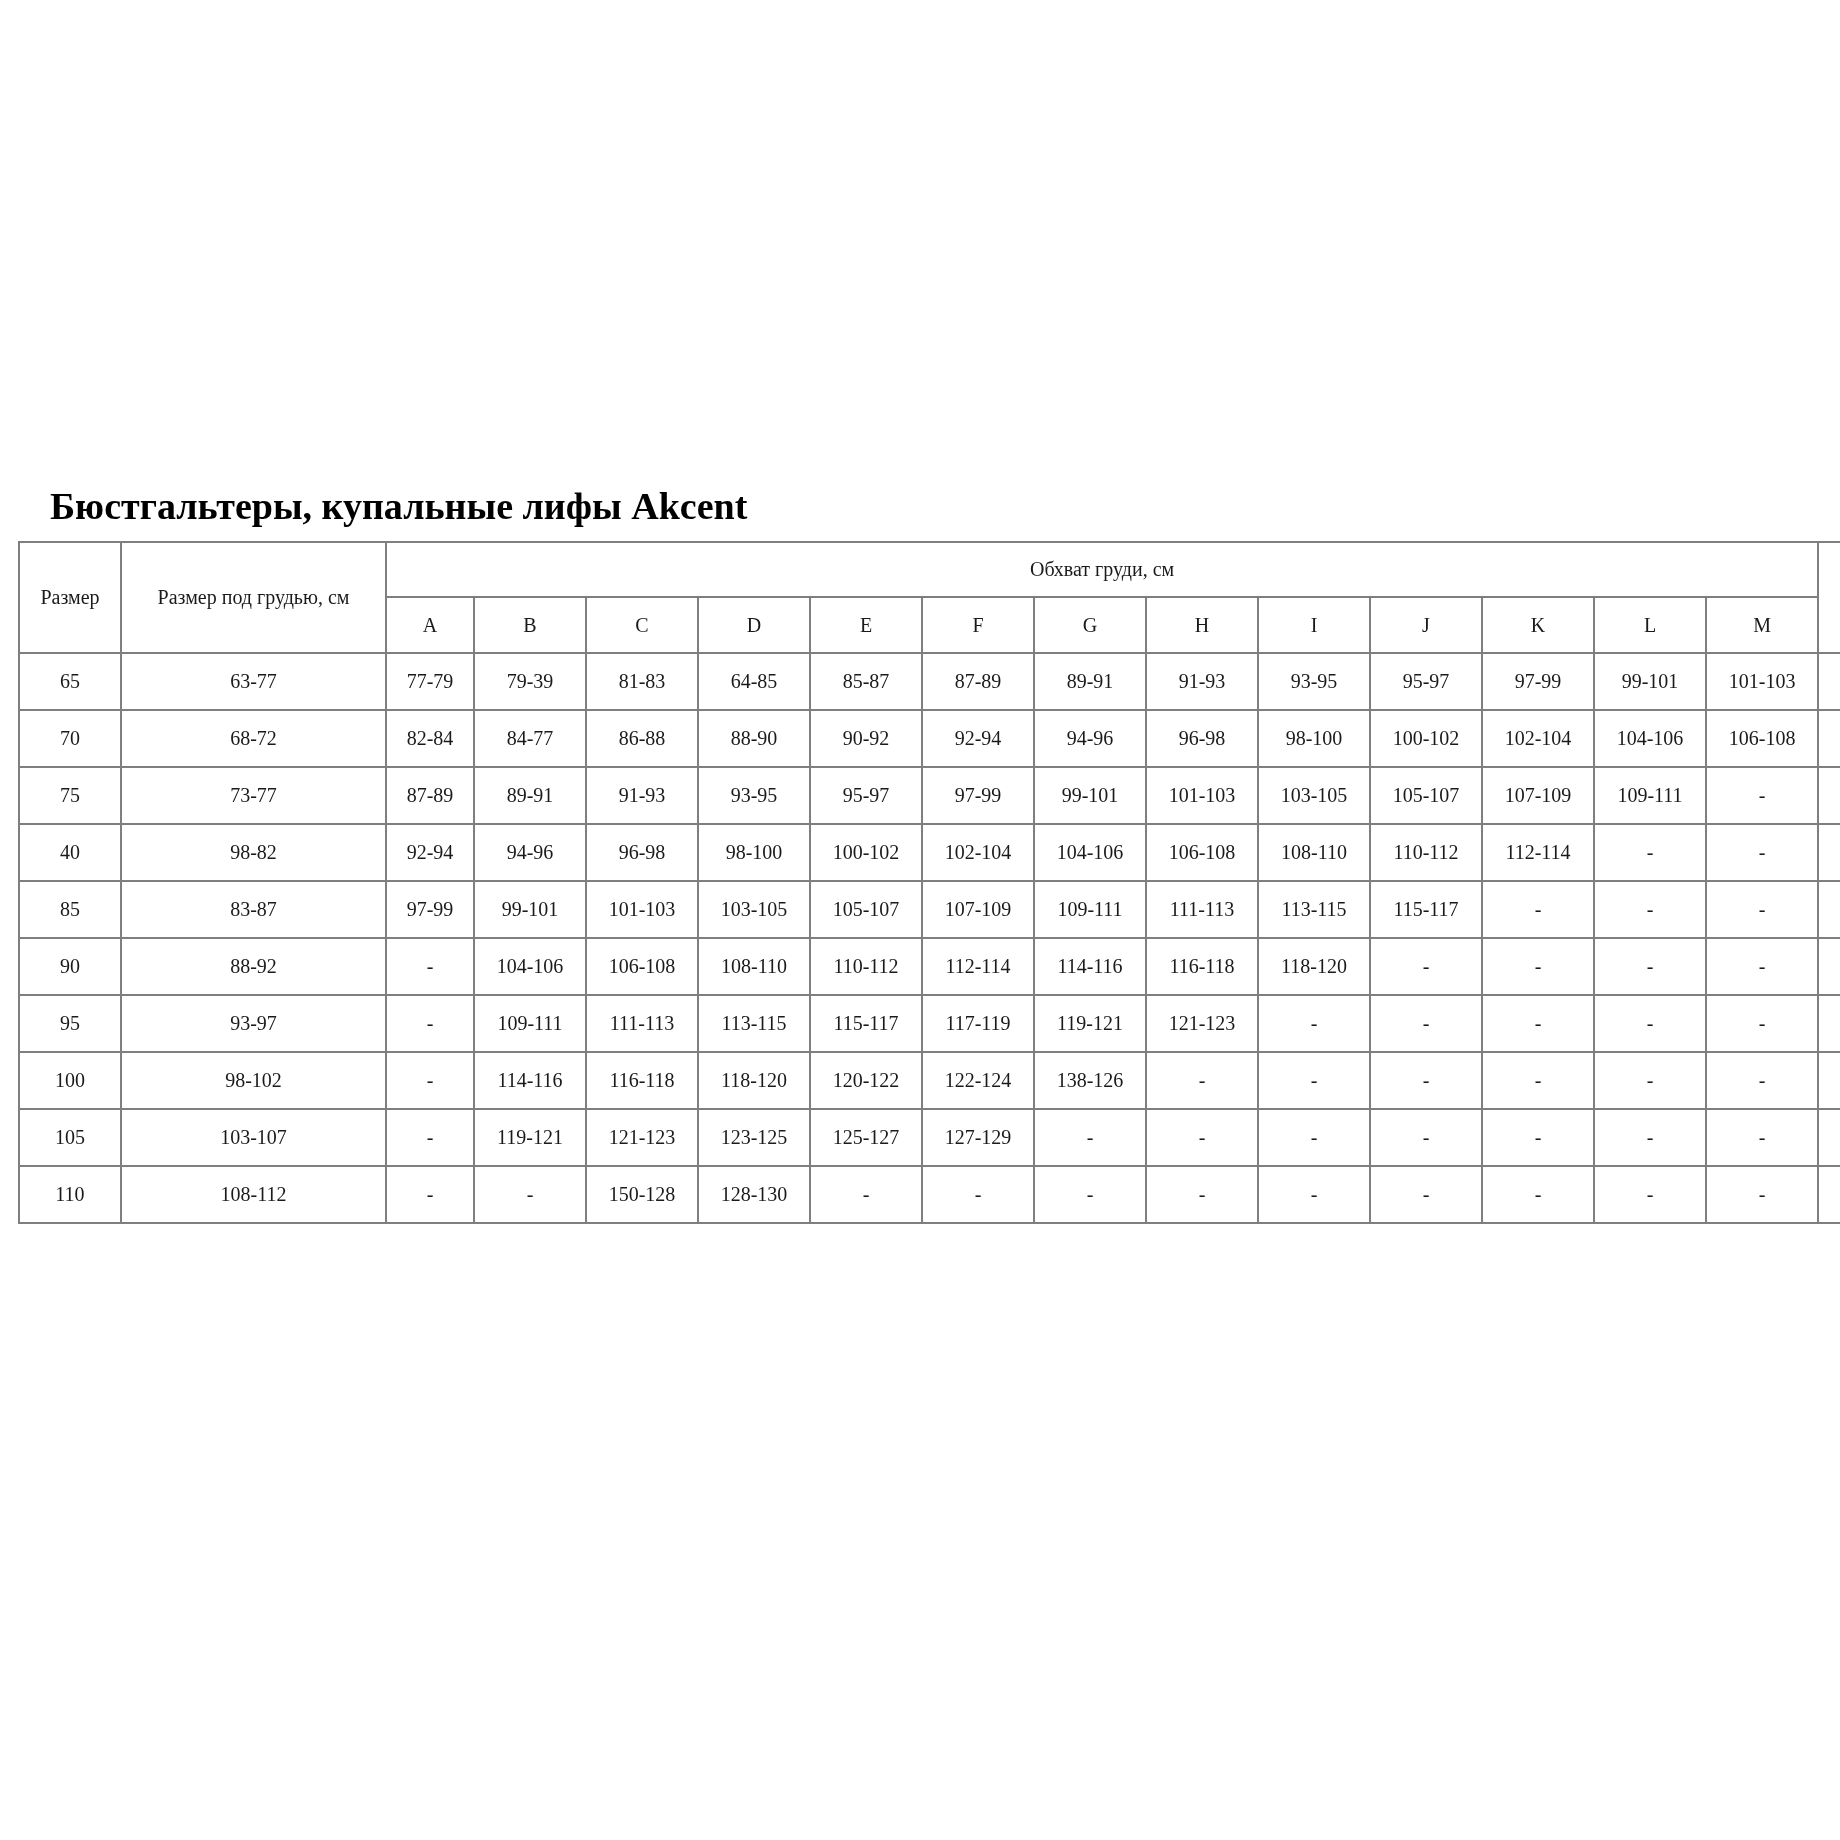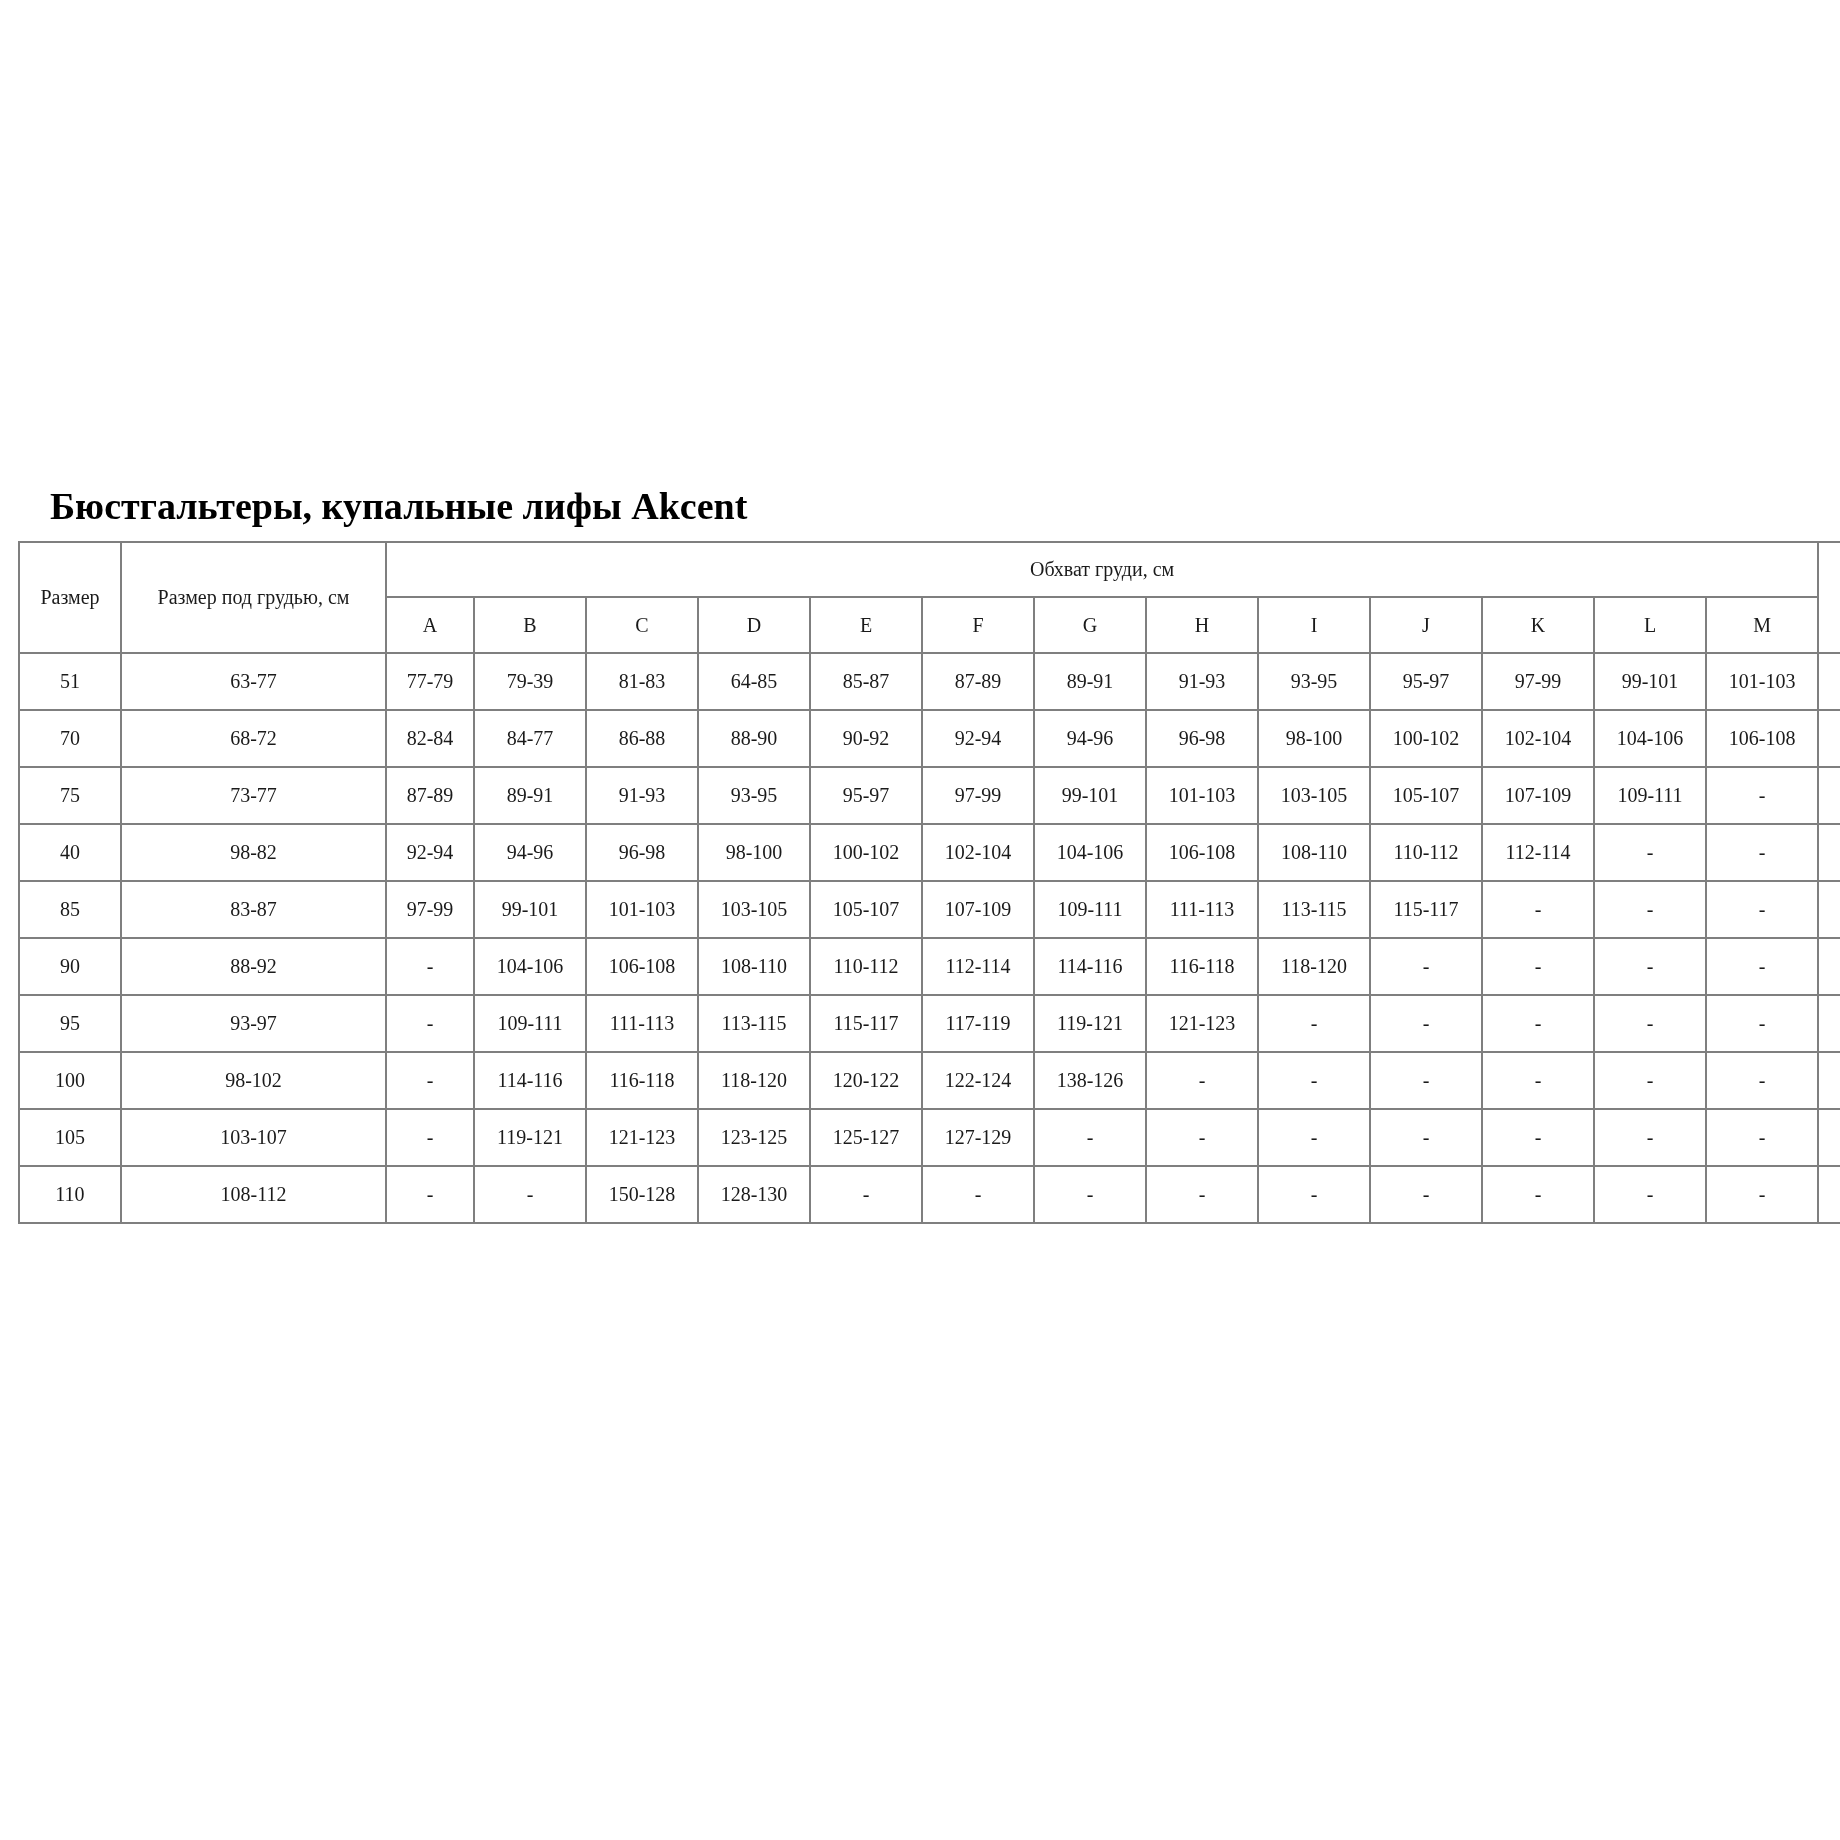--- a/index.html
+++ b/index.html
@@ -98,21 +98,21 @@
             <th>H</th>
             <th>I</th>
             <th>J</th>
             <th>K</th>
             <th>L</th>
             <th>M</th>
           </tr>
       </thead>
       <tbody id="size-table-body">
           <tr class="data-row">
-            <td>51</td>
+            <td>65</td>
             <td>63-77</td>
             <td>77-79</td>
             <td>79-39</td>
             <td>81-83</td>
             <td>64-85</td>
             <td>85-87</td>
             <td>87-89</td>
             <td>89-91</td>
             <td>91-93</td>
             <td>93-95</td>

